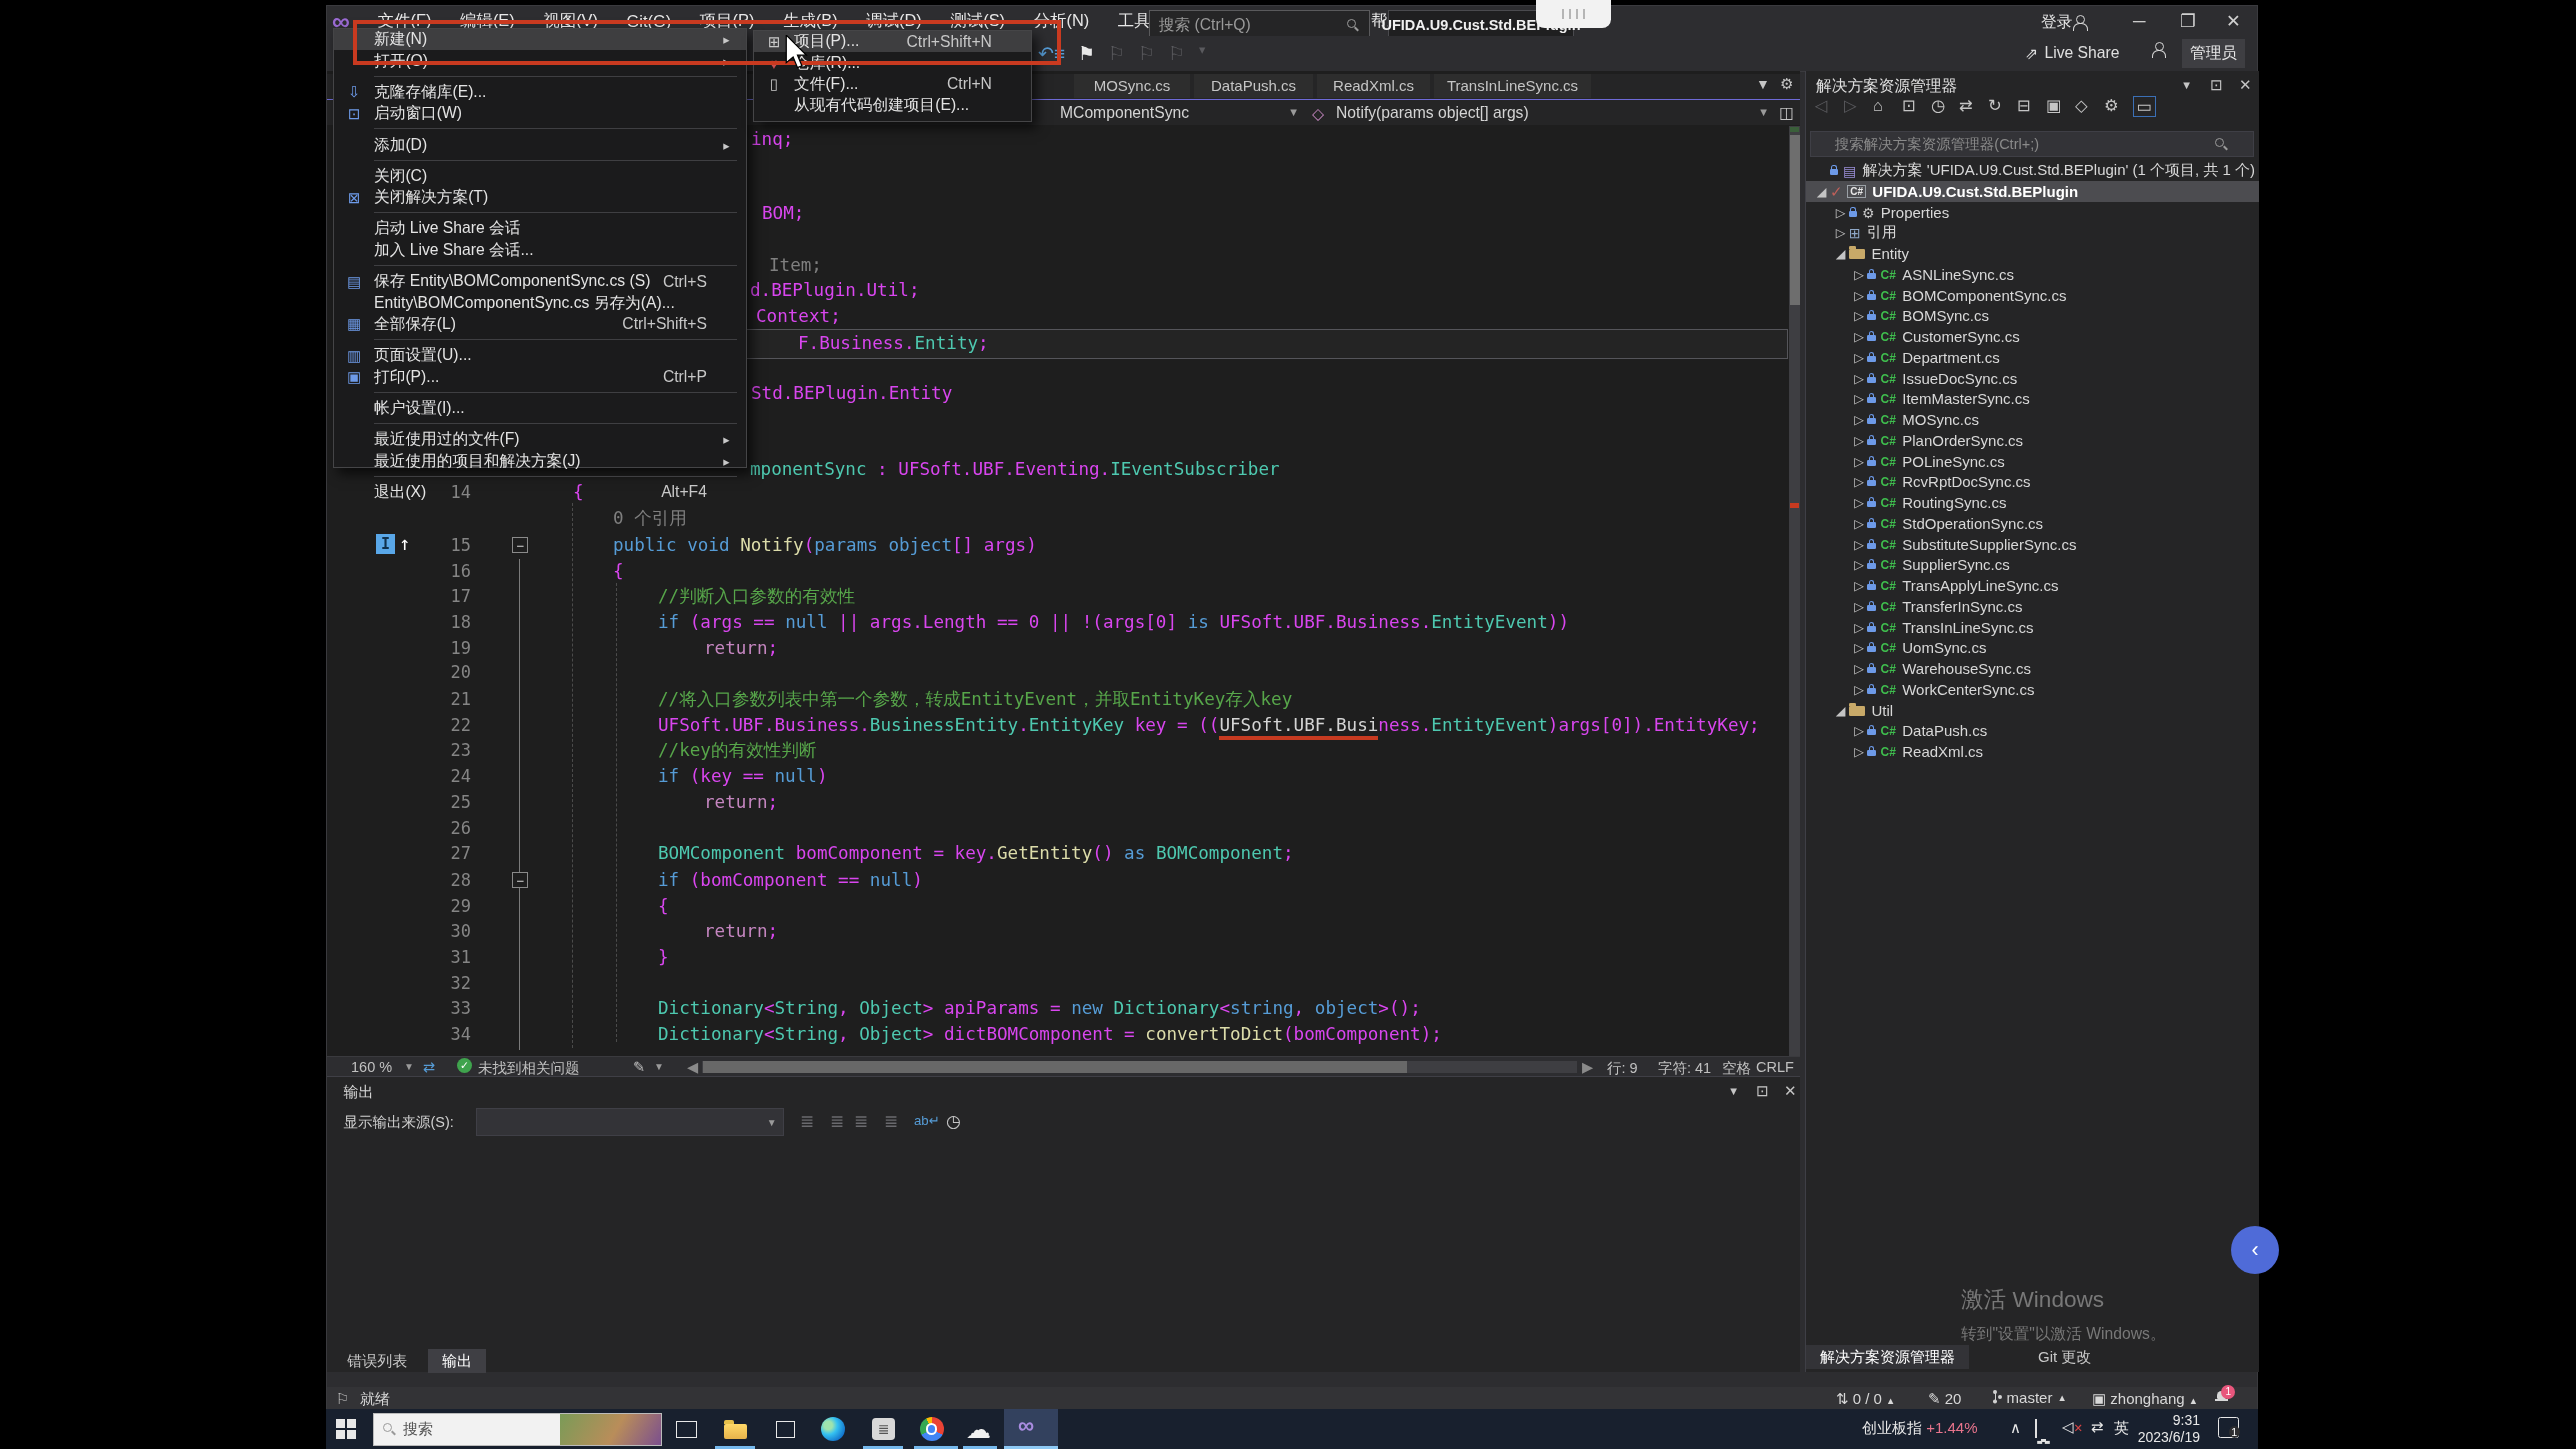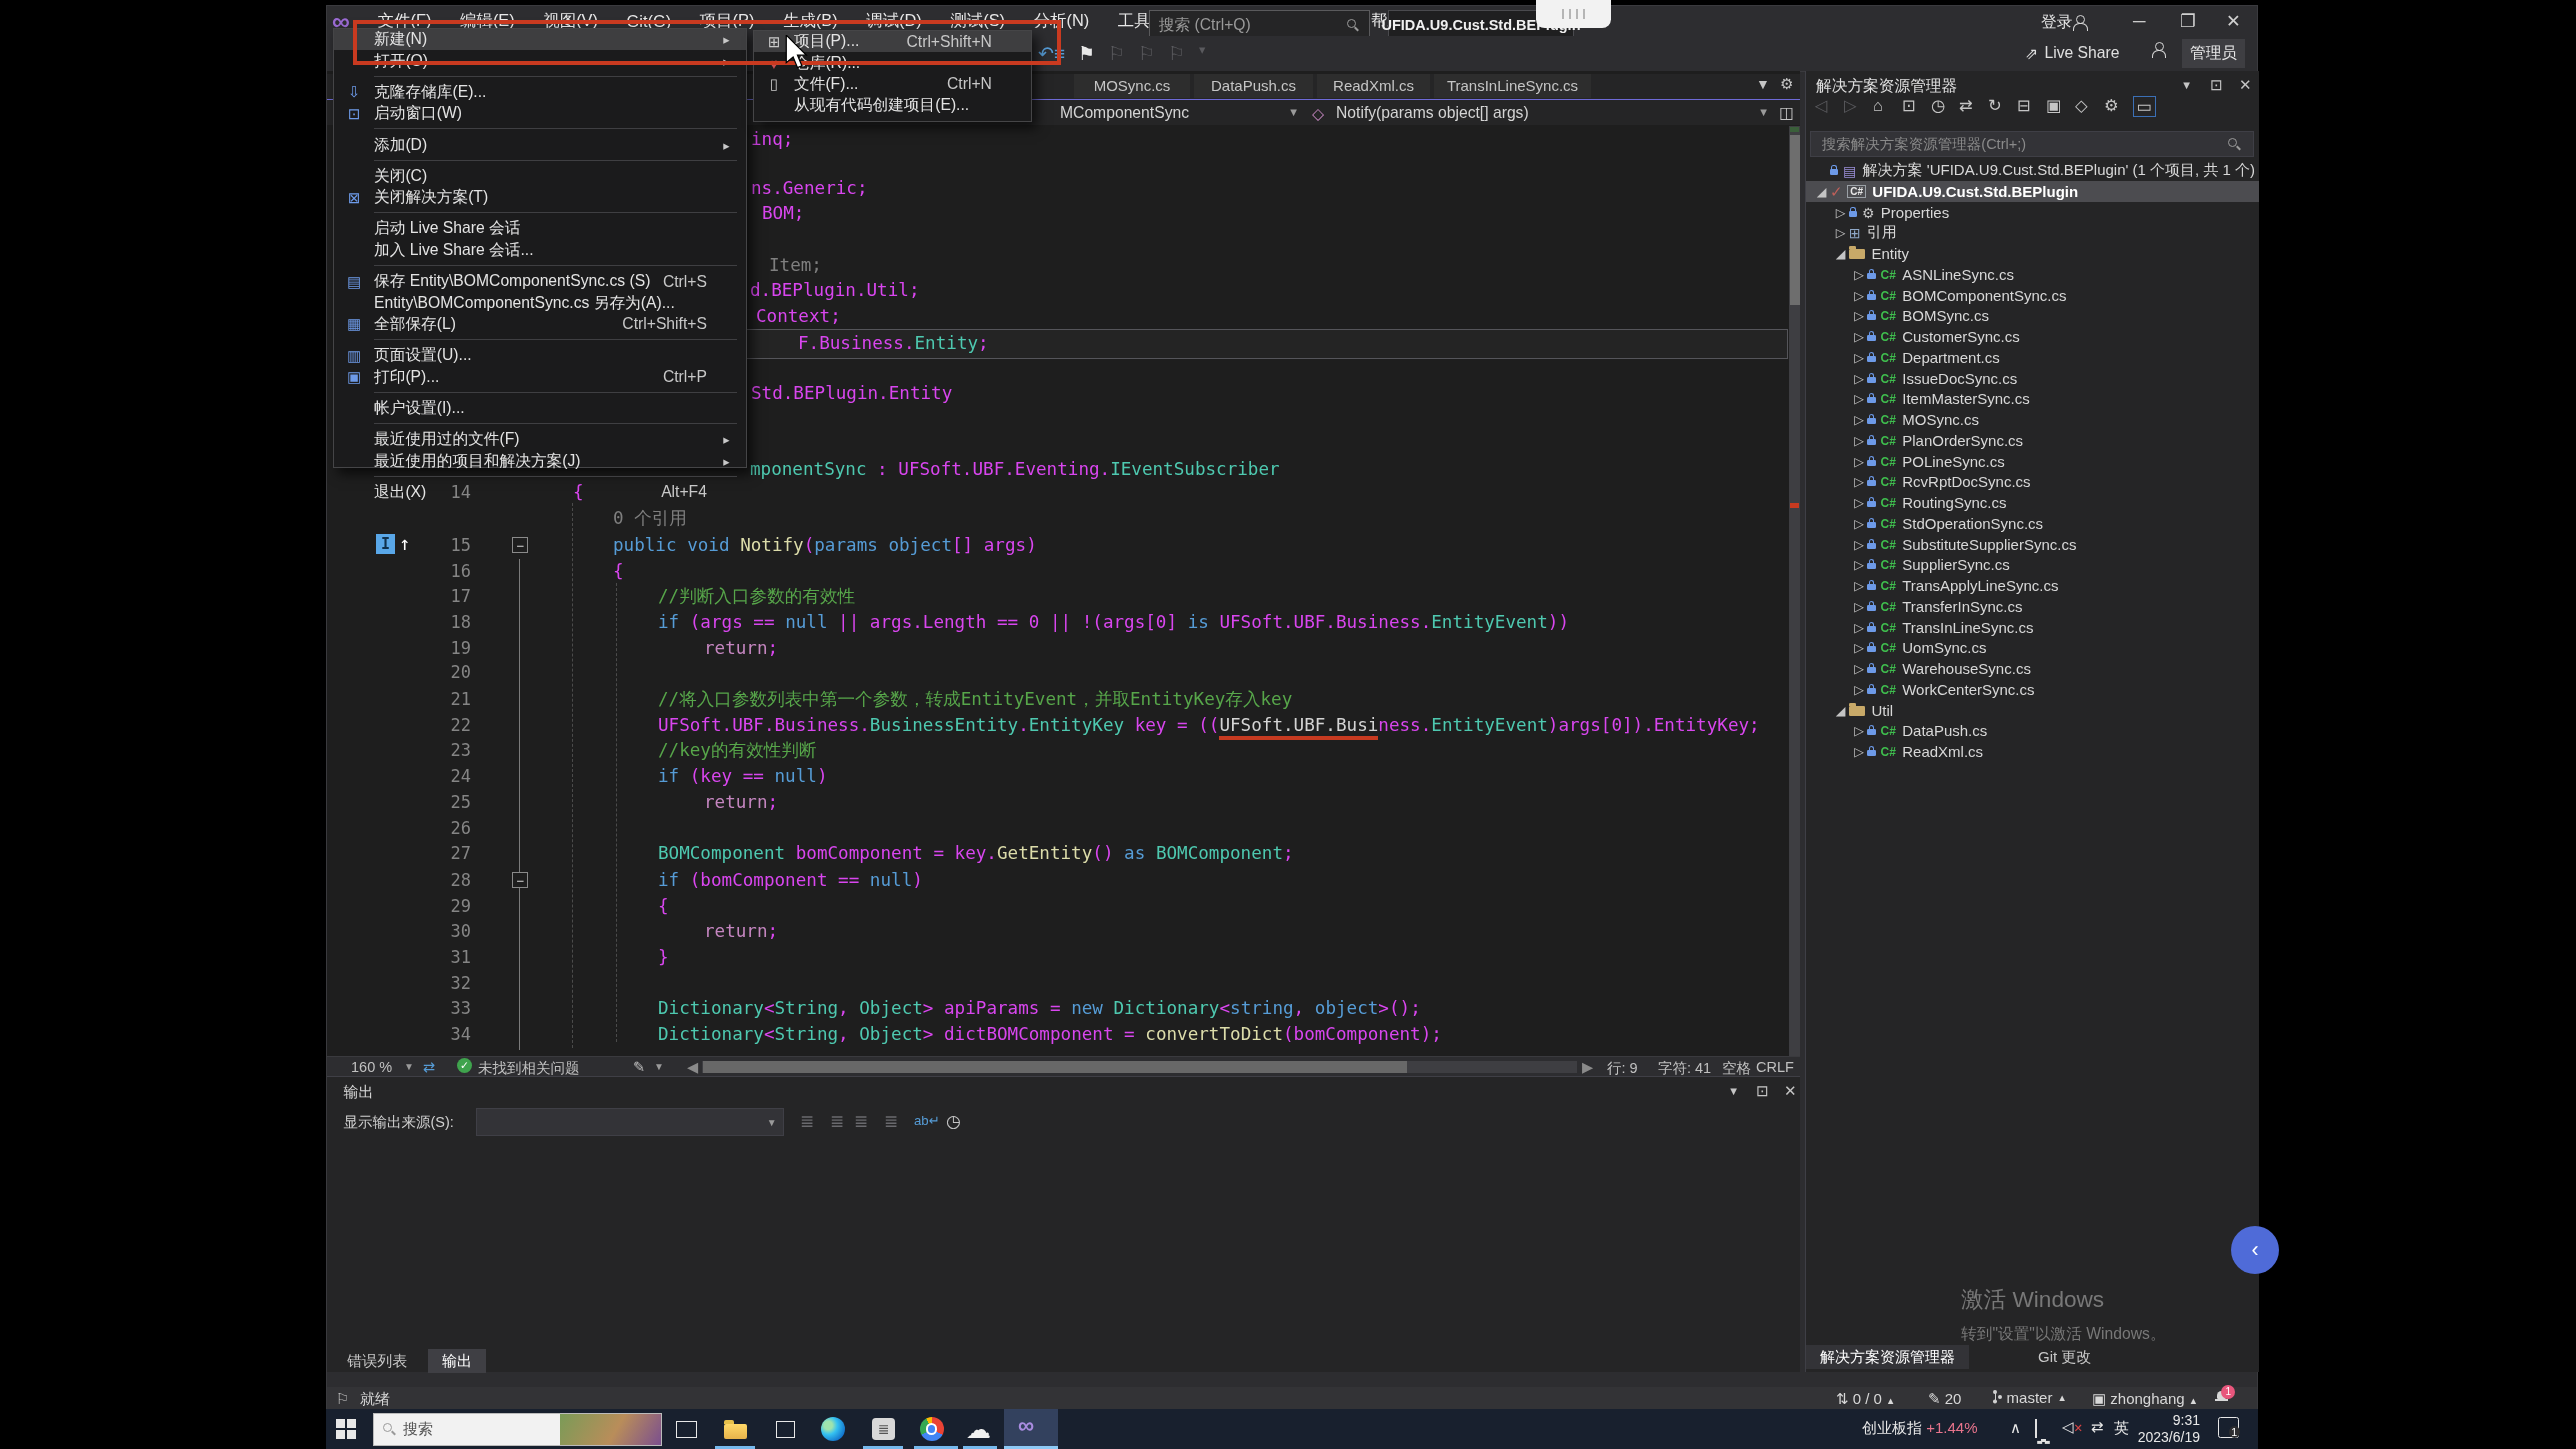--- a/index.html
+++ b/index.html
@@ -60,21 +60,21 @@
   #outdrop{position:absolute;left:149px;top:31px;width:308px;height:28px;background:#333337;border:0.6px solid #3f3f46;box-sizing:border-box;
            color:#cccccc;display:flex;align-items:center;justify-content:flex-end;padding-right:6.3px;font-size:12.6px;}
   .outic{position:absolute;top:34px;font-size:17px;color:#6a6a6e;}
   #outtabs{position:absolute;left:0;top:272px;width:100%;height:24px;font-size:15px;}
   .btab{position:absolute;top:0;height:24px;display:flex;align-items:center;padding:0 14px;color:#c8c8c8;}
   
   #sepanel{position:absolute;left:1478px;top:0;width:454px;height:1301px;background:#252526;border-left:1.3px solid #3f3f46;box-sizing:border-box;}
   #setitle{position:absolute;left:10px;top:5px;font-size:15.7px;color:#e0e0e0;}
   .seicon{position:absolute;top:25px;font-size:16.4px;color:#c5c5c5;}
   #sesearch{position:absolute;left:3.8px;top:60px;width:444px;height:26.4px;background:#333337;border:0.6px solid #3f3f46;box-sizing:border-box;
-            display:flex;align-items:center;justify-content:space-between;padding:0 11px;font-size:14.5px;color:#8a8a8a;gap:44px;}
+            display:flex;align-items:center;justify-content:space-between;padding:0 24px;font-size:14.5px;color:#8a8a8a;gap:44px;}
   #setree{position:absolute;left:0;top:89px;width:100%;height:981px;overflow:hidden;font-size:15px;color:#d8d8d8;}
   .trow{position:absolute;left:0;width:100%;height:21px;display:flex;align-items:center;white-space:nowrap;}
   .trow.sel{background:#4c4c50;}
   .tarrow{width:16.4px;color:#c5c5c5;font-size:12.6px;text-align:center;flex:none;}
   .csfile{color:#3fbd4e;font-weight:bold;font-size:12px;margin-right:6.3px;flex:none;}
   .csproj{border:1.3px solid #9aa0a6;color:#e8e8e8;font-size:10px;font-weight:bold;padding:0 1.9px;margin-right:6.3px;flex:none;}
   .tico{margin-right:6.3px;flex:none;font-size:14px;}
   #wmark{position:absolute;left:155px;top:1213px;color:#787878;}
   #setabs{position:absolute;left:0;top:1274px;width:100%;height:24px;font-size:15px;}
   
@@ -210,21 +210,20 @@
         </div>
 
         <div id="codearea">
           <div id="hlbox"></div>
           <div class="guide" style="left:192px;top:433px;height:491px;"></div>
           <div class="guide dash" style="left:245px;top:377px;height:545px;"></div>
           <div class="guide dash" style="left:289px;top:457px;height:459px;"></div>
           <div id="lmarker">I</div>
           <div id="lmarkerArrow">↑</div>
         <div class="crow" style="top: 0px; left: 0px; width: 100%;"><span style="position: absolute; left: 424px;"><span class="cseg c-d">inq;</span></span></div>
-            <div class="crow" style="top: 49px; left: 0px; width: 100%;"><span style="position: absolute; left: 424px;"><span class="cseg c-d">ns.Generic;</span></span></div>
             <div class="crow" style="top: 74px; left: 0px; width: 100%;"><span style="position: absolute; left: 435px;"><span class="cseg c-d">BOM;</span></span></div>
             <div class="crow" style="top: 126px; left: 0px; width: 100%;"><span style="position: absolute; left: 442px;"><span class="cseg c-g">Item;</span></span></div>
             <div class="crow" style="top: 151px; left: 0px; width: 100%;"><span style="position: absolute; left: 423px;"><span class="cseg c-d">d.BEPlugin.Util;</span></span></div>
             <div class="crow" style="top: 177px; left: 0px; width: 100%;"><span style="position: absolute; left: 429px;"><span class="cseg c-d">Context;</span></span></div>
             <div class="crow" style="top: 204px; left: 0px; width: 100%;"><span style="position: absolute; left: 423px; margin-left: 48px;"><span class="cseg c-d">F.Business.</span><span class="cseg c-t">Entity</span><span class="cseg c-d">;</span></span></div>
             <div class="crow" style="top: 254px; left: 0px; width: 100%;"><span style="position: absolute; left: 424px;"><span class="cseg c-d">Std.BEPlugin.Entity</span></span></div>
             <div class="crow" style="top: 330px; left: 0px; width: 100%;"><span style="position: absolute; left: 423px;"><span class="cseg c-t">mponentSync</span><span class="cseg c-d"> : UFSoft.UBF.Eventing.</span><span class="cseg c-t">IEventSubscriber</span></span></div>
             <div class="crow" style="top: 353px; left: 0px; width: 100%;"><span class="lnum">14</span><span style="position: absolute; left: 246px;"><span class="cseg c-d">{</span></span></div>
             <div class="crow" style="top: 379px; left: 0px; width: 100%;"><span style="position: absolute; left: 286px;"><span class="cseg c-g">0 个引用</span></span></div>
             <div class="crow" style="top: 406px; left: 0px; width: 100%;"><span class="lnum">15</span><span class="foldbox">−</span><span style="position: absolute; left: 286px;"><span class="cseg c-k">public</span><span class="cseg c-d"> </span><span class="cseg c-k">void</span><span class="cseg c-d"> </span><span class="cseg c-m">Notify</span><span class="cseg c-d">(</span><span class="cseg c-k">params</span><span class="cseg c-d"> </span><span class="cseg c-k">object</span><span class="cseg c-d">[] args)</span></span></div>

